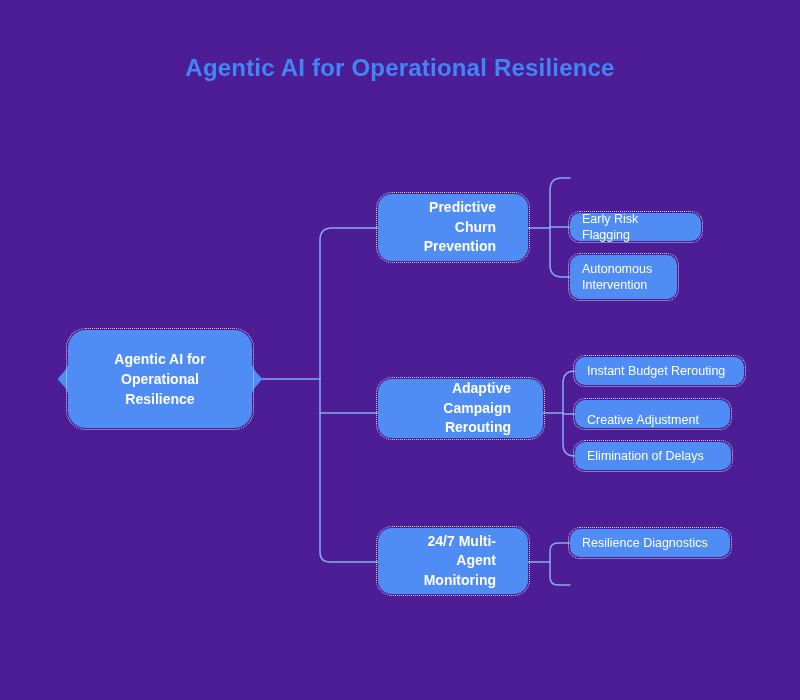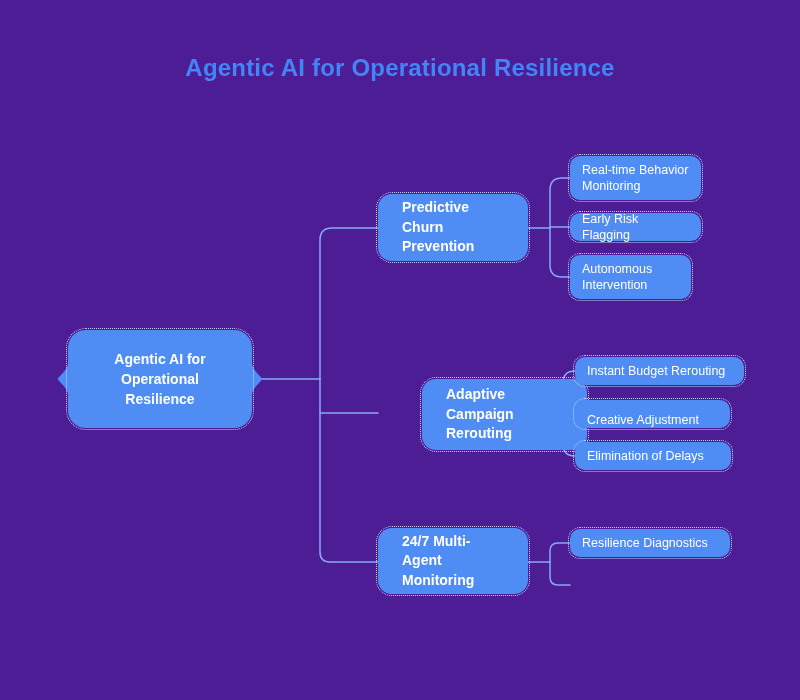--- a/index.html
+++ b/index.html
@@ -47,37 +47,38 @@
     line-height: 1.45;
     justify-content: center;
     text-align: center;
     padding: 0 38px;
   }
   .branch-node {
     border-radius: 14px;
     font-size: 14px;
     font-weight: bold;
     line-height: 1.4;
-    padding: 0 24px;
+    padding: 0 32px;
+    text-align: right;
   }
   .child-node {
     border-radius: 10px;
     font-size: 12.5px;
     font-weight: 500;
     line-height: 1.3;
     padding: 0 12px;
   }
   
   #root      { left: 68px;  top: 330px; width: 184px; height: 98px; }
   #b1        { left: 378px; top: 194px; width: 150px; height: 67px; }
-  #b2        { left: 378px; top: 379px; width: 165px; height: 71px; margin-left: 44px; }
+  #b2        { left: 378px; top: 379px; width: 165px; height: 59px; }
   #b3        { left: 378px; top: 528px; width: 150px; height: 66px; }
   #b1c1      { left: 570px; top: 156px; width: 131px; height: 44px; }
   #b1c2      { left: 570px; top: 213px; width: 131px; height: 28px; align-items: center; }
-  #b1c3      { left: 570px; top: 255px; width: 121px; height: 44px; }
+  #b1c3      { left: 570px; top: 255px; width: 107px; height: 44px; }
   #b2c1      { left: 575px; top: 357px; width: 169px; height: 28px; }
   #b2c2      { left: 575px; top: 400px; width: 155px; height: 28px; align-items: flex-end; }
   #b2c3      { left: 575px; top: 442px; width: 156px; height: 28px; }
   #b3c1      { left: 570px; top: 529px; width: 160px; height: 28px; }
   #b3c2      { left: 570px; top: 571px; width: 88px;  height: 28px; }
 </style>
 </head>
 <body>
 
 <div class="canvas">
@@ -123,23 +124,20 @@
   <div class="node branch-node" id="b1">
     <span>Predictive Churn Prevention</span>
   </div>
   <div class="node branch-node" id="b2">
     <span>Adaptive Campaign Rerouting</span>
   </div>
   <div class="node branch-node" id="b3">
     <span>24/7 Multi-Agent Monitoring</span>
   </div>
 
-  <div class="node child-node" id="b1c1">
-    <span>Real-time Behavior Monitoring</span>
-  </div>
   <div class="node child-node" id="b1c2">
     <span>Early Risk Flagging</span>
   </div>
   <div class="node child-node" id="b1c3">
     <span>Autonomous Intervention</span>
   </div>
 
   <div class="node child-node" id="b2c1">
     <span>Instant Budget Rerouting</span>
   </div>

